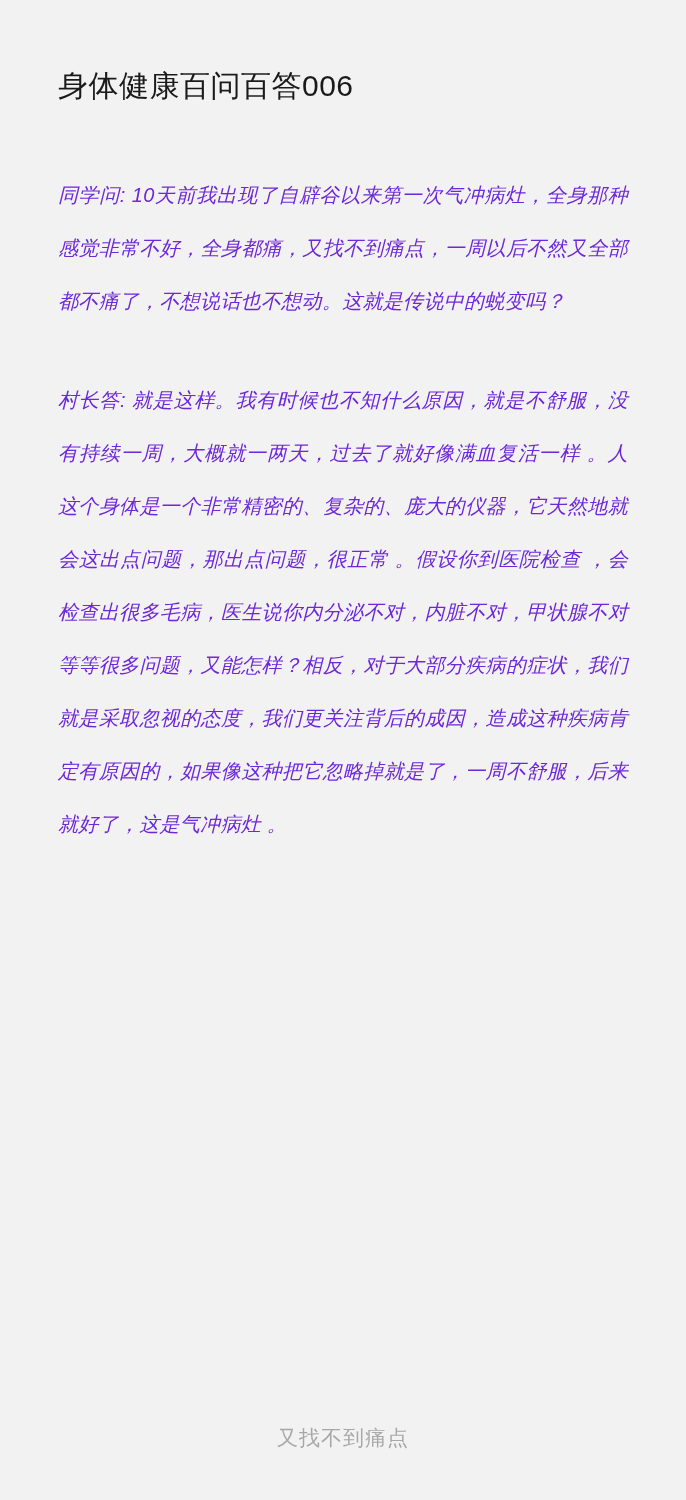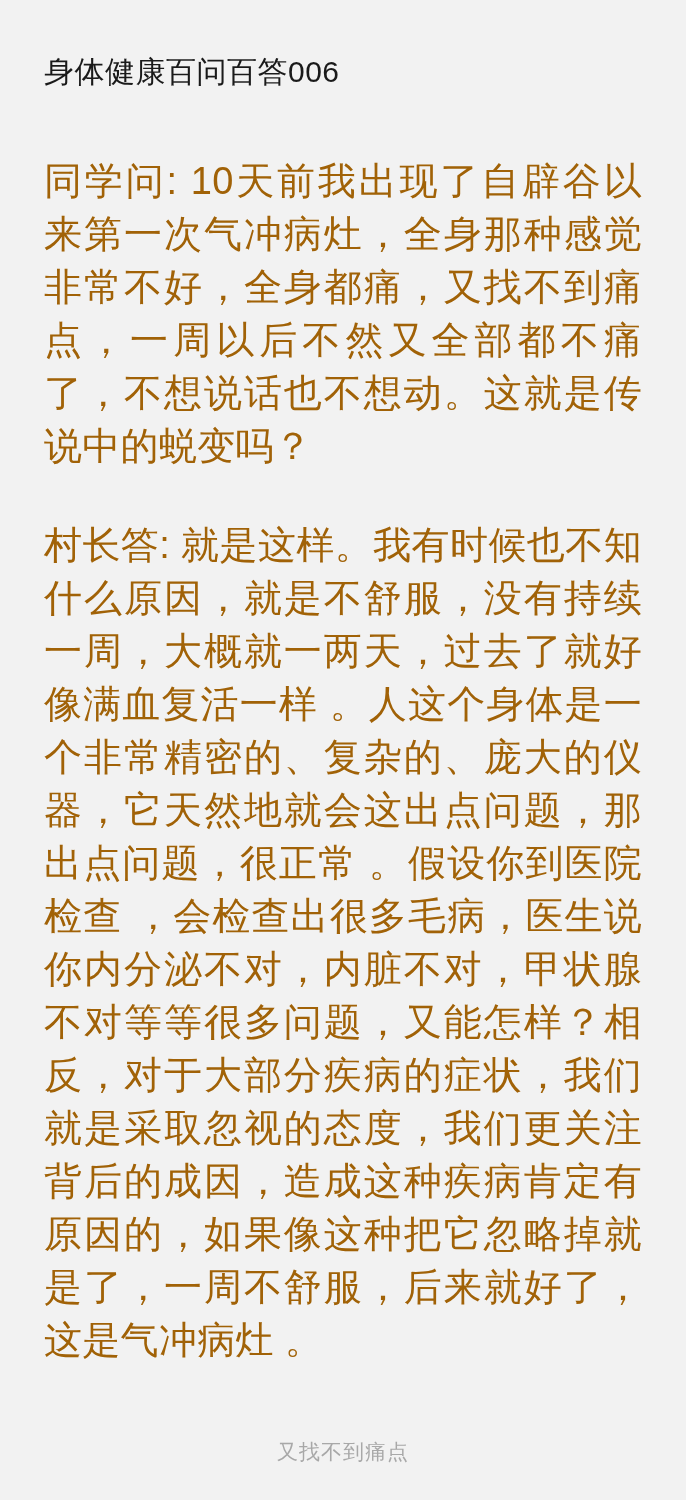--- a/index.html
+++ b/index.html
@@ -12,44 +12,45 @@
     background: #f2f2f2;
     font-family: "Liberation Sans", "DejaVu Sans", sans-serif;
     -webkit-font-smoothing: antialiased;
   }
   .page {
     position: relative;
     width: 686px;
     min-height: 1500px;
     background: #f2f2f2;
     box-sizing: border-box;
-    padding: 0;
+    padding: 14px;
     display: flex;
     flex-direction: column;
   }
   .note-card {
     flex: 1 1 auto;
     padding: 52px 44px 0 44px;
     box-sizing: border-box;
   }
   .note-title {
     font-size: 30px;
     line-height: 1.35;
     color: #1a1a1a;
     font-weight: 400;
     letter-spacing: 0.5px;
     margin: 0 0 62px 0;
   }
   .note-body {
-    font-size: 38px;
+    font-size: 20px;
     line-height: 53px;
-    color: #a16207;
+    color: #6d28d9;
     letter-spacing: 0.3px;
     text-align: justify;
     text-justify: inter-character;
+    font-style: italic;
   }
   .note-para {
     margin: 0 0 46px 0;
     white-space: pre-wrap;
     word-break: break-all;
   }
   .note-para:last-child {
     margin-bottom: 0;
   }
   .footer {

